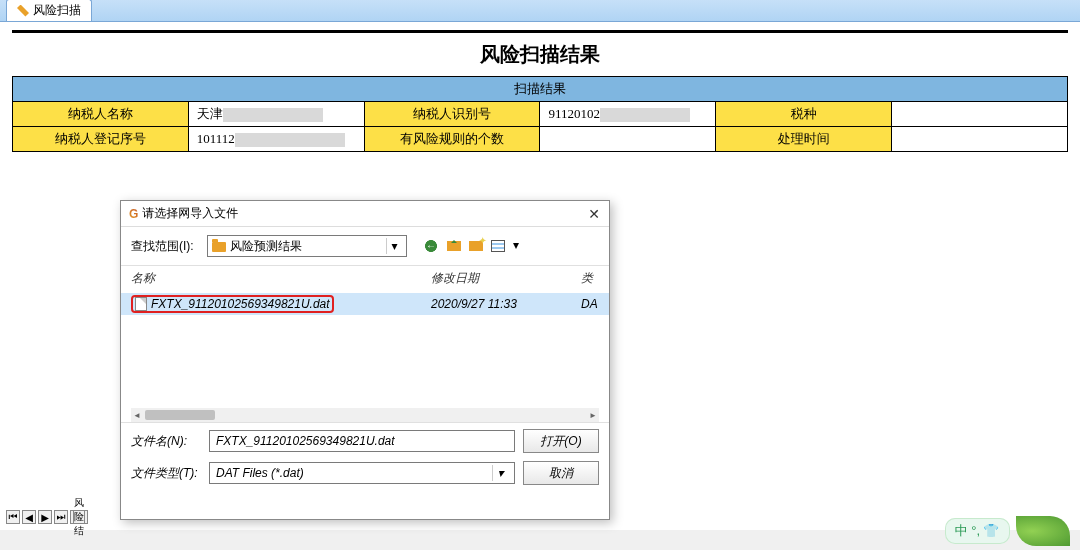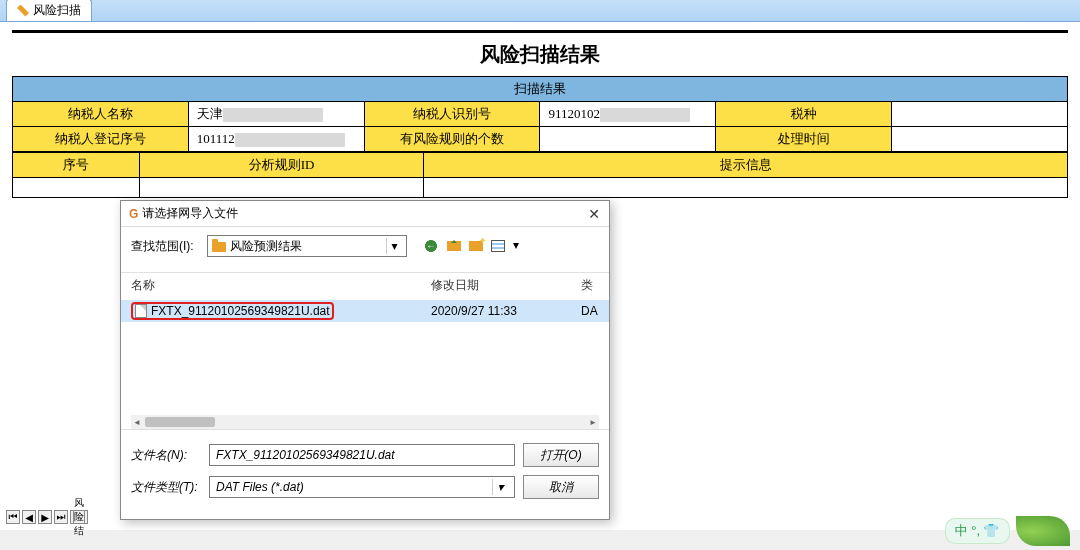--- a/index.html
+++ b/index.html
@@ -194,23 +194,24 @@
   .mi-up { background: #e9a12a; width: 14px; height: 10px; margin-top: 3px; position: relative; }
   .mi-up::before { content: ""; position: absolute; top: -4px; left: 4px; border: 3px solid transparent; border-bottom-color: #3a8a3a; }
   .mi-new { background: #e9a12a; width: 14px; height: 10px; margin-top: 3px; position: relative; }
   .mi-new::after { content: "✦"; position: absolute; color: #e9d050; top: -6px; right: -4px; font-size: 10px; }
   .mi-view { border: 1px solid #555; width: 14px; height: 12px; margin-top: 2px; background: repeating-linear-gradient(#fff, #fff 2px, #9cc9f0 2px, #9cc9f0 4px); }
 
   .file-list {
     border-top: 1px solid #e0e0e0;
     border-bottom: 1px solid #e0e0e0;
     height: 158px;
-    margin: 7px 0;
+    margin: 0 0;
     overflow: hidden;
     position: relative;
+    font-style: italic;
   }
   .fl-header {
     display: flex;
     font-size: 12px;
     padding: 4px 10px 6px;
     color: #333;
   }
   .fl-header > div:nth-child(1) { flex: 0 0 300px; }
   .fl-header > div:nth-child(2) { flex: 0 0 150px; }
   .fl-row {
@@ -326,34 +327,20 @@
           <td class="val">
             <span>101112</span><span class="redact" style="width:110px"></span>
           </td>
           <td class="lbl">有风险规则的个数</td>
           <td class="val"></td>
           <td class="lbl">处理时间</td>
           <td class="val"></td>
         </tr>
       </tbody>
         </table>
-      <table>
-        <tbody>
-            <tr>
-          <td class="lbl" style="width:12%">序号</td>
-          <td class="lbl" style="width:27%">分析规则ID</td>
-          <td class="lbl" style="width:61%">提示信息</td>
-        </tr>
-        <tr>
-          <td class="val"></td>
-          <td class="val"></td>
-          <td class="val"></td>
-        </tr>
-      </tbody>
-        </table>
     </div>
   </div>
 
   <div class="nav-controls">
     <span>⏮</span>
     <span>◀</span>
     <span>▶</span>
     <span>⏭</span>
     <span class="tab-bottom">
         <span>风险结</span>

